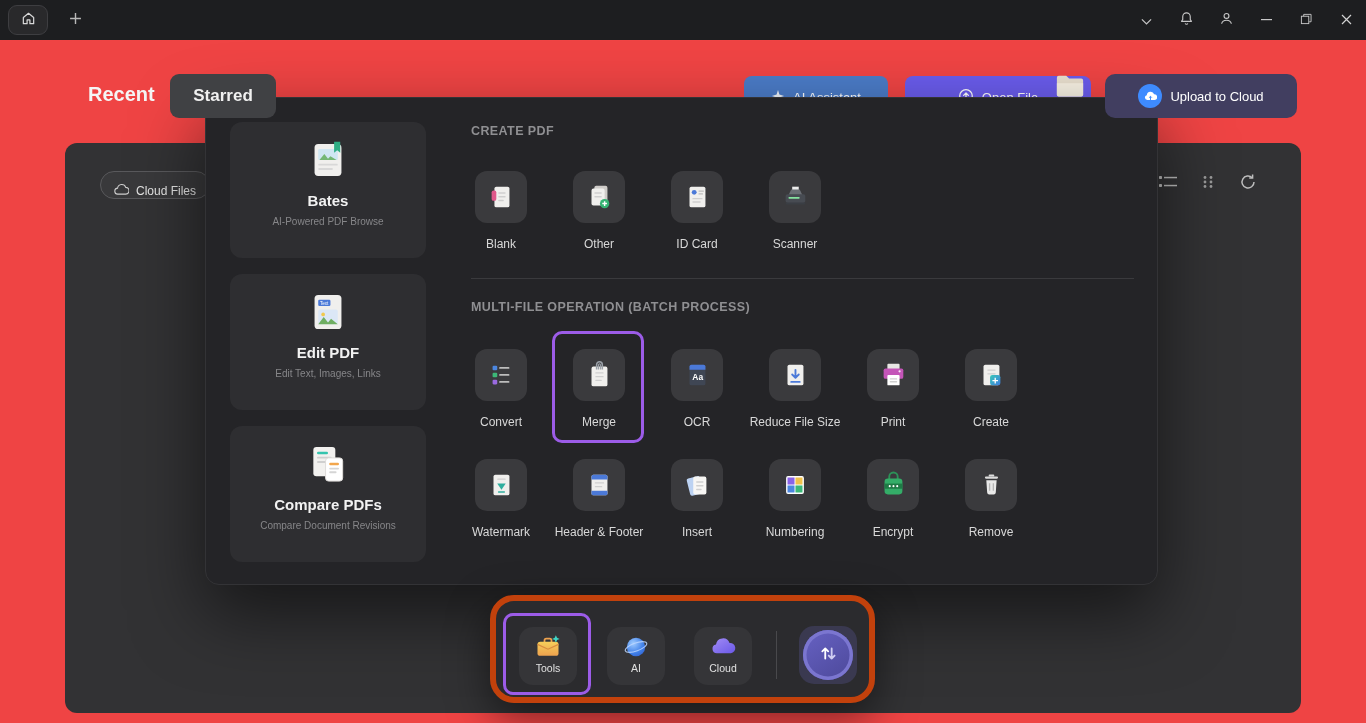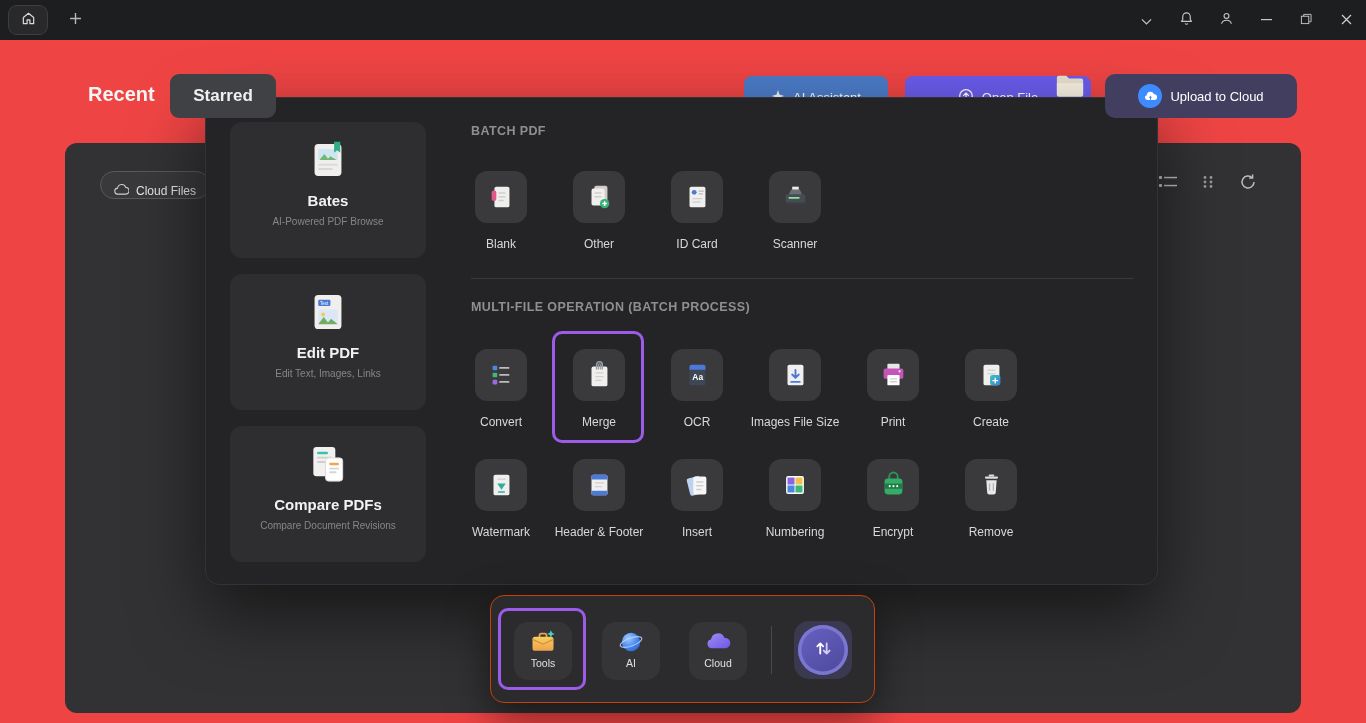--- a/index.html
+++ b/index.html
@@ -57,21 +57,21 @@
   .tool-item { position:relative; width:60px; display:flex; flex-direction:column; align-items:center; cursor:pointer; }
   .tile { width:52px; height:52px; border-radius:12px; background:#3a3a3d; display:flex;
           align-items:center; justify-content:center; }
   .tool-label { margin-top:14px; font-size:12px; color:#d8d8d8; white-space:nowrap; }
   .popup-divider { position:absolute; left:265px; top:180px; width:663px; height:1px; background:#3a3a3d; }
   .merge-highlight { position:absolute; left:346px; top:233px; width:92px; height:112px;
                      border:3px solid #9c5ce8; border-radius:10px; pointer-events:none; }
 
   
   .dock { position:absolute; left:490px; top:595px; width:385px; height:108px; background:#2b2b2e;
-          border:1px solid #c2410c; border-radius:14px; z-index:6;
+          border:6px solid #c2410c; border-radius:24px; z-index:6;
           box-shadow:0 14px 40px rgba(0,0,0,.5); }
   .dock-tile { position:absolute; top:26px; width:58px; height:58px; border-radius:14px; background:#353538;
                display:flex; flex-direction:column; align-items:center; cursor:pointer; }
   .dock-ic { margin-top:5px; height:30px; display:flex; align-items:center; }
   .dock-label { margin-top:0px; font-size:10.5px; color:#e0e0e0; }
   .dock-divider { position:absolute; left:280px; top:30px; width:1px; height:48px; background:#49494c; }
   .tools-highlight { position:absolute; left:7px; top:12px; width:88px; height:82px;
                      border:3px solid #9c5ce8; border-radius:10px; pointer-events:none; }
   .launcher-frame { position:absolute; left:303px; top:25px; width:58px; height:58px; border-radius:15px;
                     background:#3a3950; display:flex; align-items:center; justify-content:center; }
@@ -275,21 +275,21 @@
           <rect x="16" y="13" width="14" height="19" rx="2.5" fill="#ffffff" stroke="#dedcd9" stroke-width=".8"></rect>
           <rect x="19" y="17" width="8" height="2" rx="1" fill="#f2a64c"></rect>
           <rect x="19" y="21" width="8" height="1.5" rx=".75" fill="#d5d5d5"></rect>
           <rect x="19" y="24" width="6" height="1.5" rx=".75" fill="#d5d5d5"></rect>
         </svg>
       </div>
       <div class="card-title">Compare PDFs</div>
       <div class="card-sub">Compare Document Revisions</div>
     </div>
 
-    <div class="sec-title" style="top:26px">BATCH PDF</div>
+    <div class="sec-title" style="top:26px">CREATE PDF</div>
 
     <div class="tool-row" style="top:73px">
       <div class="tool-item">
         <div class="tile">
           <svg width="30" viewBox="0 0 32 32">
             <rect x="9" y="5" width="16" height="22" rx="2" fill="#f0efed"></rect>
             <rect x="6" y="9" width="5" height="11" rx="2" fill="#e0578a"></rect>
             <rect x="13" y="11" width="8" height="1.5" rx=".75" fill="#cfcfcf"></rect>
             <rect x="13" y="15" width="8" height="1.5" rx=".75" fill="#cfcfcf"></rect>
             <rect x="13" y="19" width="6" height="1.5" rx=".75" fill="#cfcfcf"></rect>
@@ -379,21 +379,21 @@
         <div class="tool-label">OCR</div>
       </div>
       <div class="tool-item">
         <div class="tile">
           <svg width="30" viewBox="0 0 32 32">
             <rect x="8" y="5" width="17" height="22" rx="2" fill="#f0efed"></rect>
             <path d="M16.5 10.5 v8 M13 15.5 l3.5 3.5 3.5-3.5" stroke="#4b79d8" stroke-width="2" fill="none" stroke-linecap="round" stroke-linejoin="round"></path>
             <rect x="11" y="22.5" width="11" height="1.8" rx=".9" fill="#4b79d8"></rect>
           </svg>
         </div>
-        <div class="tool-label">Images File Size</div>
+        <div class="tool-label">Reduce File Size</div>
       </div>
       <div class="tool-item">
         <div class="tile">
           <svg width="30" viewBox="0 0 32 32">
             <rect x="10" y="4" width="13" height="6" rx="1" fill="#e8e6e4"></rect>
             <rect x="6" y="9" width="21" height="11" rx="2" fill="#c455b8"></rect>
             <circle cx="23" cy="12" r="1.2" fill="#ffffff" opacity=".85"></circle>
             <rect x="10" y="16" width="13" height="11" rx="1" fill="#ffffff"></rect>
             <rect x="12.5" y="19.5" width="8" height="1.4" rx=".7" fill="#cfcfcf"></rect>
             <rect x="12.5" y="22.5" width="8" height="1.4" rx=".7" fill="#cfcfcf"></rect>

